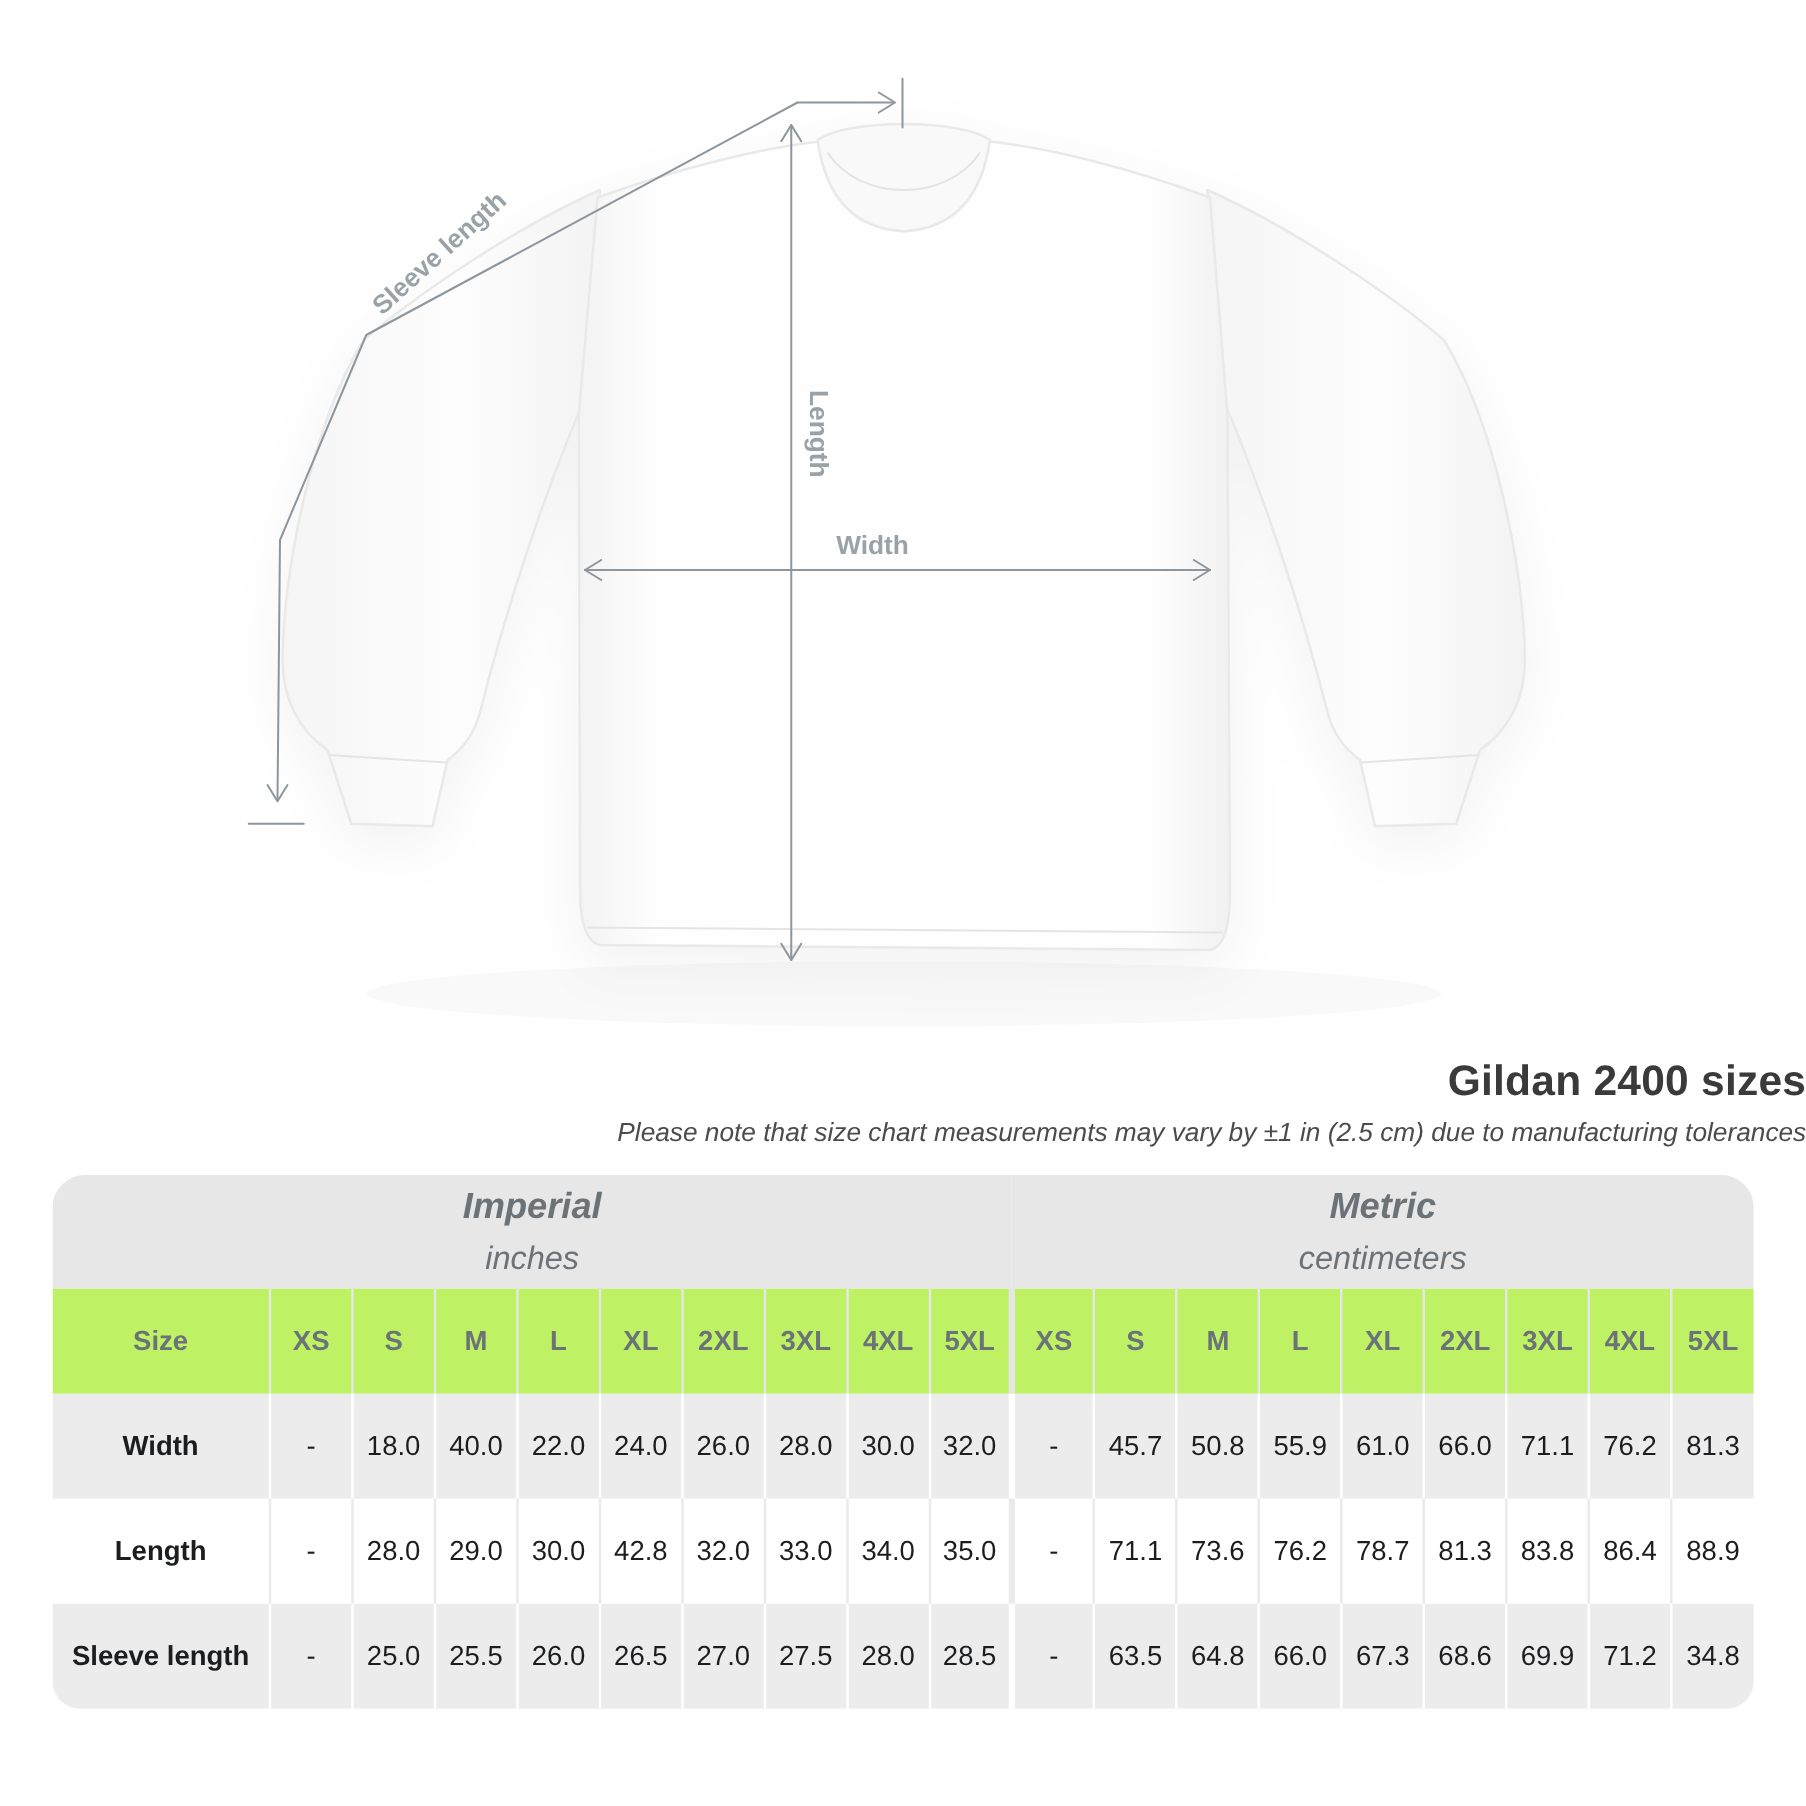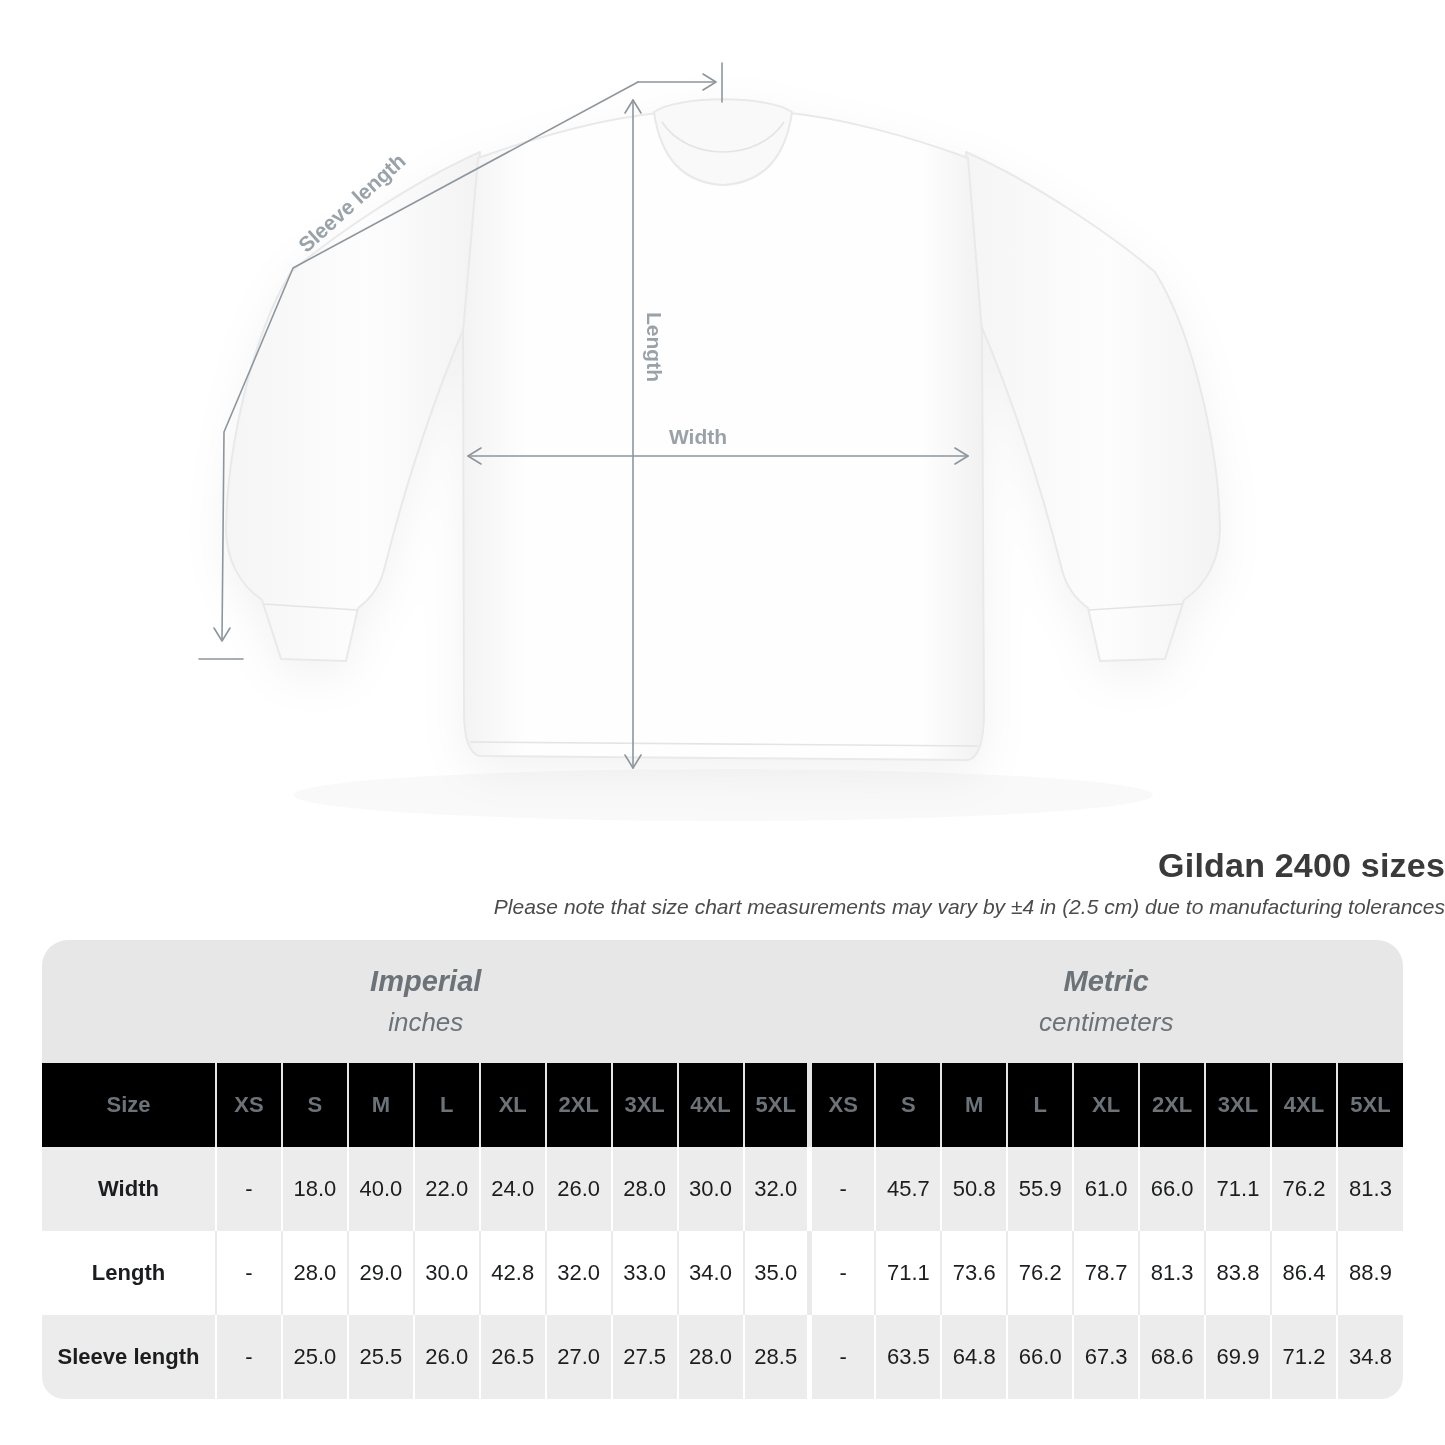--- a/index.html
+++ b/index.html
@@ -32,25 +32,25 @@
     margin:10px 0 0 0;font-size:21px;font-style:italic;
     color:var(--subtitle-text,#4b4b4b);
   }
   
   .table-card{
     position:absolute;left:42px;top:940px;width:1361px;
     border-radius:26px 26px 22px 22px;overflow:hidden;
   }
   table.size-table{width:100%;border-collapse:collapse;table-layout:fixed;}
   table.size-table td{padding:0;text-align:center;vertical-align:middle;}
-  .band{background:var(--band-bg,#e7e7e7);height:123px;}
+  .band{background:var(--band-bg,#e7e7e7);height:91px;}
   .group-name{font-size:29px;font-weight:700;font-style:italic;color:var(--header-text,#5d666c);}
   .group-unit{font-size:26px;font-style:italic;color:var(--header-text,#5d666c);margin-top:9px;}
   tr.sizes-row td{
-    background:#000000;height:84px;font-weight:700;font-size:22px;
+    background:#bef264;height:84px;font-weight:700;font-size:22px;
     color:var(--header-text,#6b7278);border-left:2px solid #e6e6e6;
   }
   tr.data-row td{height:84px;font-size:22px;color:var(--value-text,#1c1d1f);}
   tr.row-gray td{background:var(--row-alt-bg,#ececec);border-left:2px solid #ffffff;}
   tr.row-white td{background:#ffffff;border-left:2px solid #eaeaea;}
   table.size-table tr td:first-child{border-left:0;}
   td.row-label{font-weight:700;color:var(--header-text,#6b7278);}
   td.group-start{border-left-width:5px !important;}
 </style>
 </head>
@@ -109,21 +109,21 @@
     </g>
   </svg>
 
   <div class="measure-label lbl-sleeve">Sleeve length</div>
   <div class="measure-label lbl-length">Length</div>
   <div class="measure-label lbl-width">Width</div>
 </div>
 
 <div class="caption">
   <h1>Gildan 2400 sizes</h1>
-  <p>Please note that size chart measurements may vary by ±4 in (2.5 cm) due to manufacturing tolerances</p>
+  <p>Please note that size chart measurements may vary by ±1 in (2.5 cm) due to manufacturing tolerances</p>
 </div>
 
 <div class="table-card">
   <table class="size-table">
     <colgroup>
       <col style="width:174px">
       <col span="18">
     </colgroup>
     <tbody>
         <tr class="band-row">

